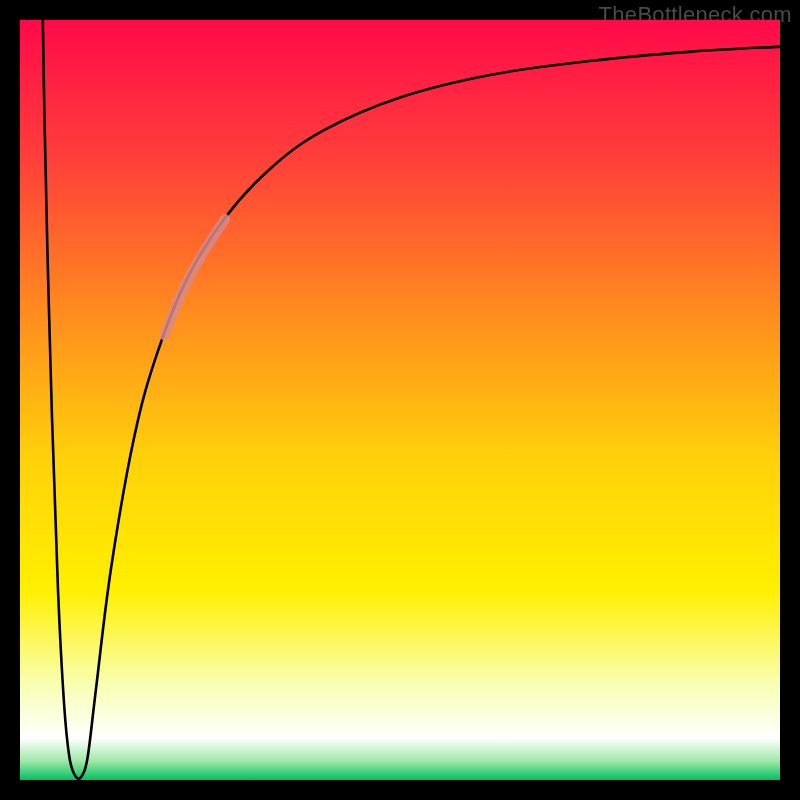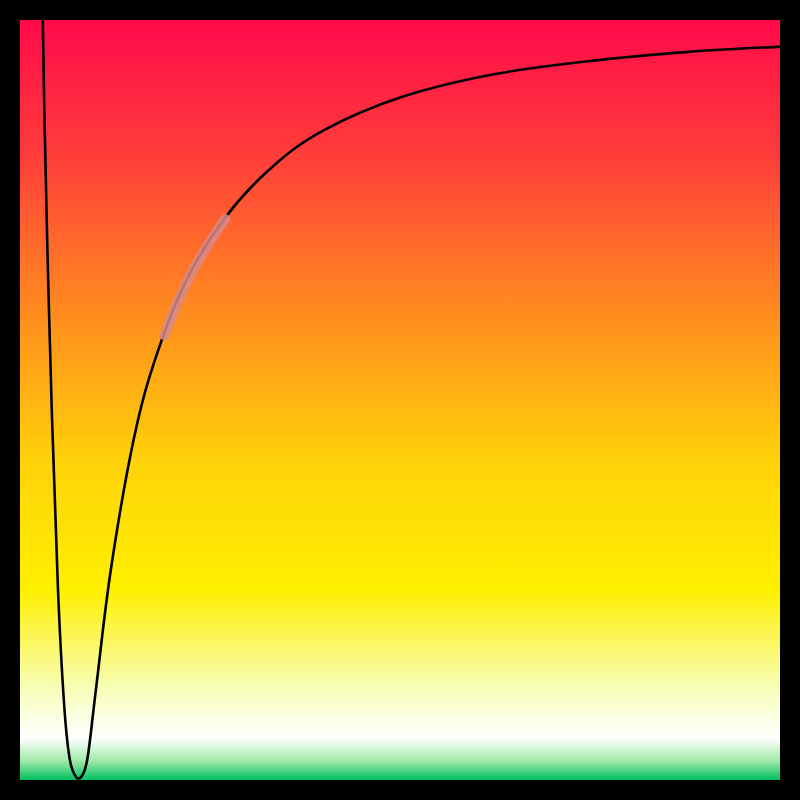--- a/index.html
+++ b/index.html
@@ -38,20 +38,21 @@
     user-select: none;
   }
   svg {
     display: block;
   }
 </style>
 </head>
 <body>
 
 <div class="frame">
+  <div class="watermark">TheBottleneck.com</div>
 
   <div class="plot">
     <svg id="chart-svg" width="760" height="760" viewBox="0 0 760 760">
       <defs>
         <linearGradient id="bg-grad" x1="0" y1="0" x2="0" y2="1">
             <stop offset="0%" stop-color="#ff0a4a"></stop>
             <stop offset="18%" stop-color="#ff3e3a"></stop>
             <stop offset="38%" stop-color="#ff8a1f"></stop>
             <stop offset="57.99999999999999%" stop-color="#ffd20a"></stop>
             <stop offset="75%" stop-color="#fff000"></stop>

